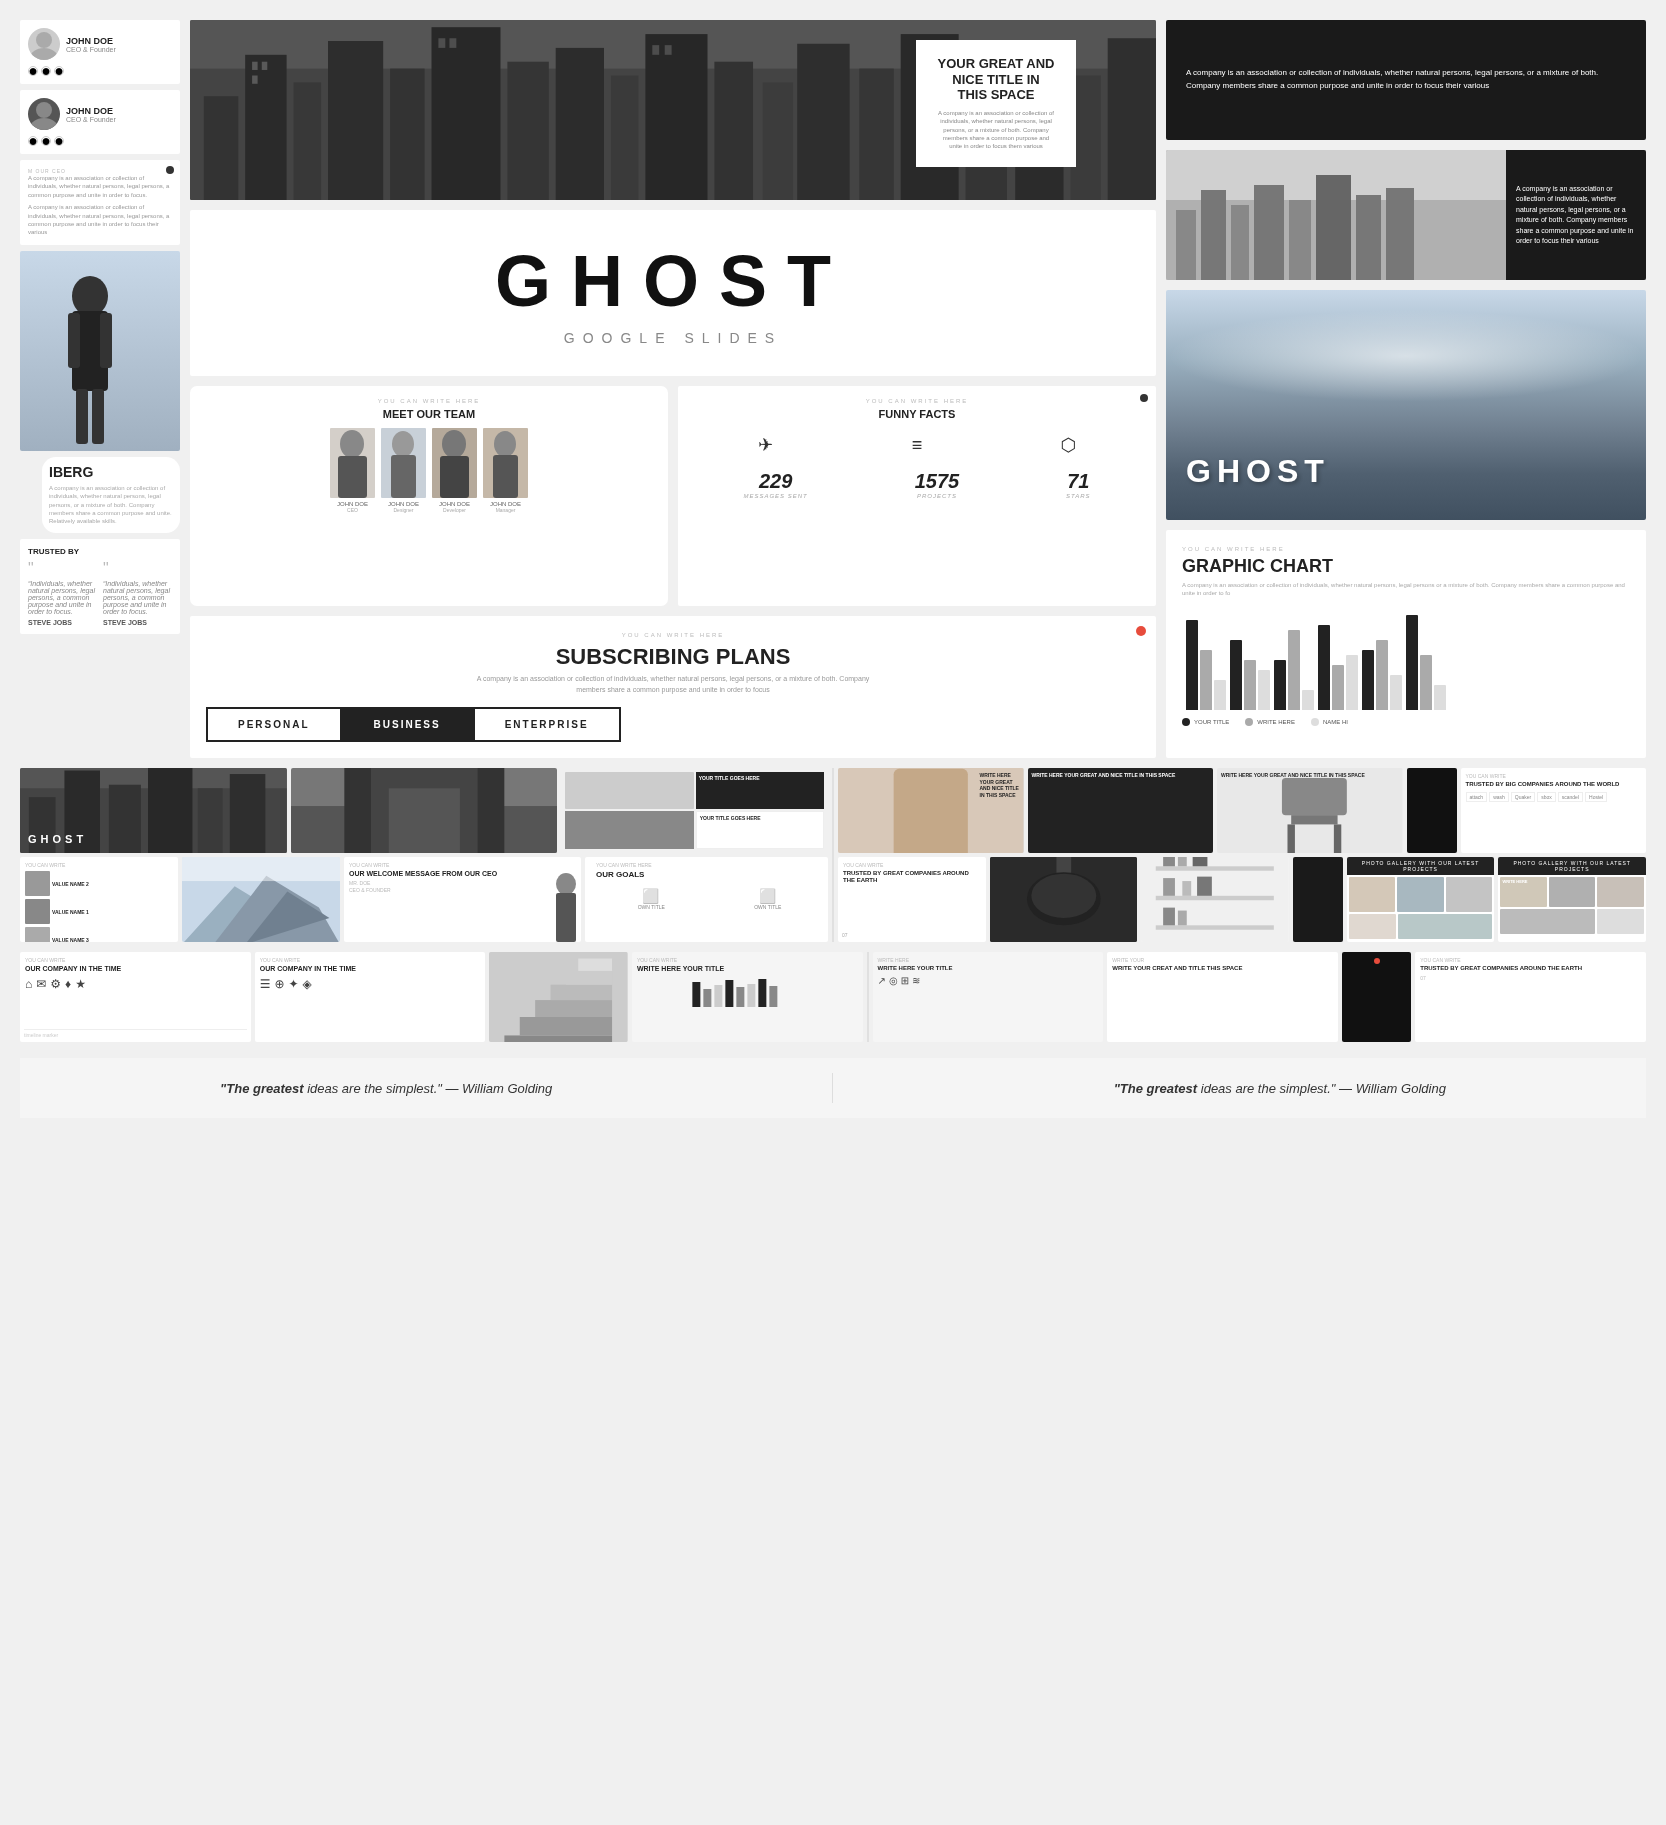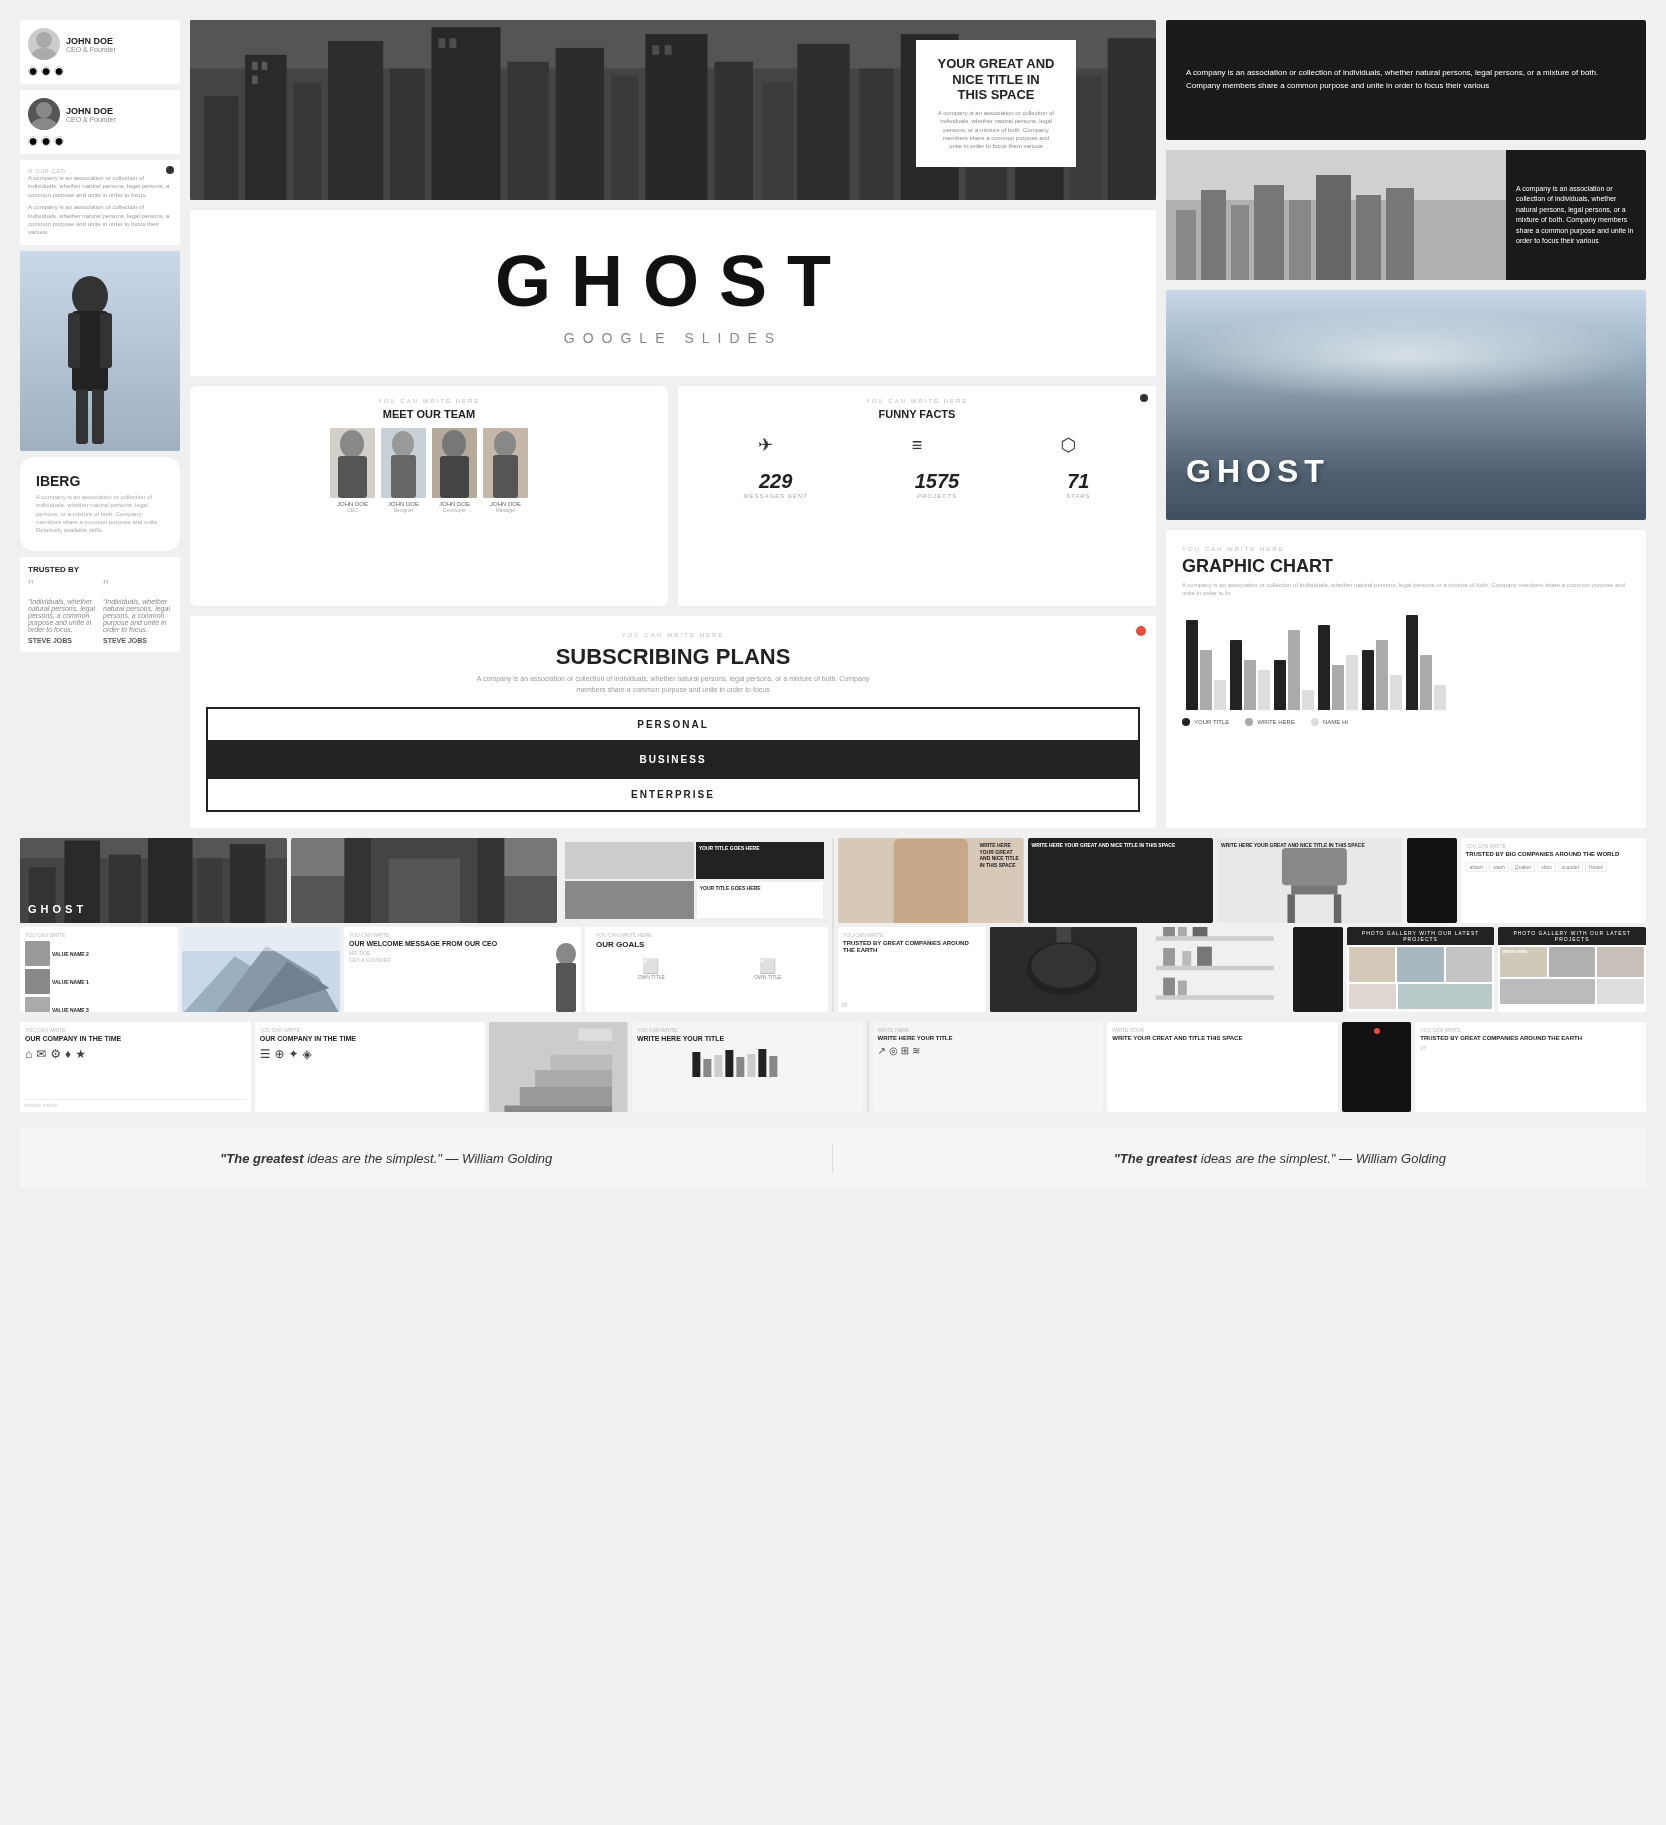--- a/index.html
+++ b/index.html
@@ -382,21 +382,20 @@
       text-align: center;
       max-width: 400px;
       margin: 0 auto 12px;
       line-height: 1.5;
     }
 
     .plans-options {
       display: flex;
       justify-content: flex-start;
       gap: 0;
-      flex-direction: column;
     }
 
     .plan-btn {
       padding: 10px 30px;
       font-size: 10px;
       font-weight: bold;
       text-transform: uppercase;
       letter-spacing: 2px;
       border: 2px solid #222;
       cursor: pointer;
@@ -555,23 +554,24 @@
 
     
     .section-row {
       display: flex;
       gap: 10px;
     }
 
     
     .berg-card {
       background: #fff;
-      padding: 16px;
+      padding: 7px;
       border-radius: 14px;
       position: relative;
+      margin-left: 22px;
     }
 
     .berg-name {
       font-size: 14px;
       font-weight: bold;
       color: #222;
       text-transform: uppercase;
     }
 
     .berg-text {

